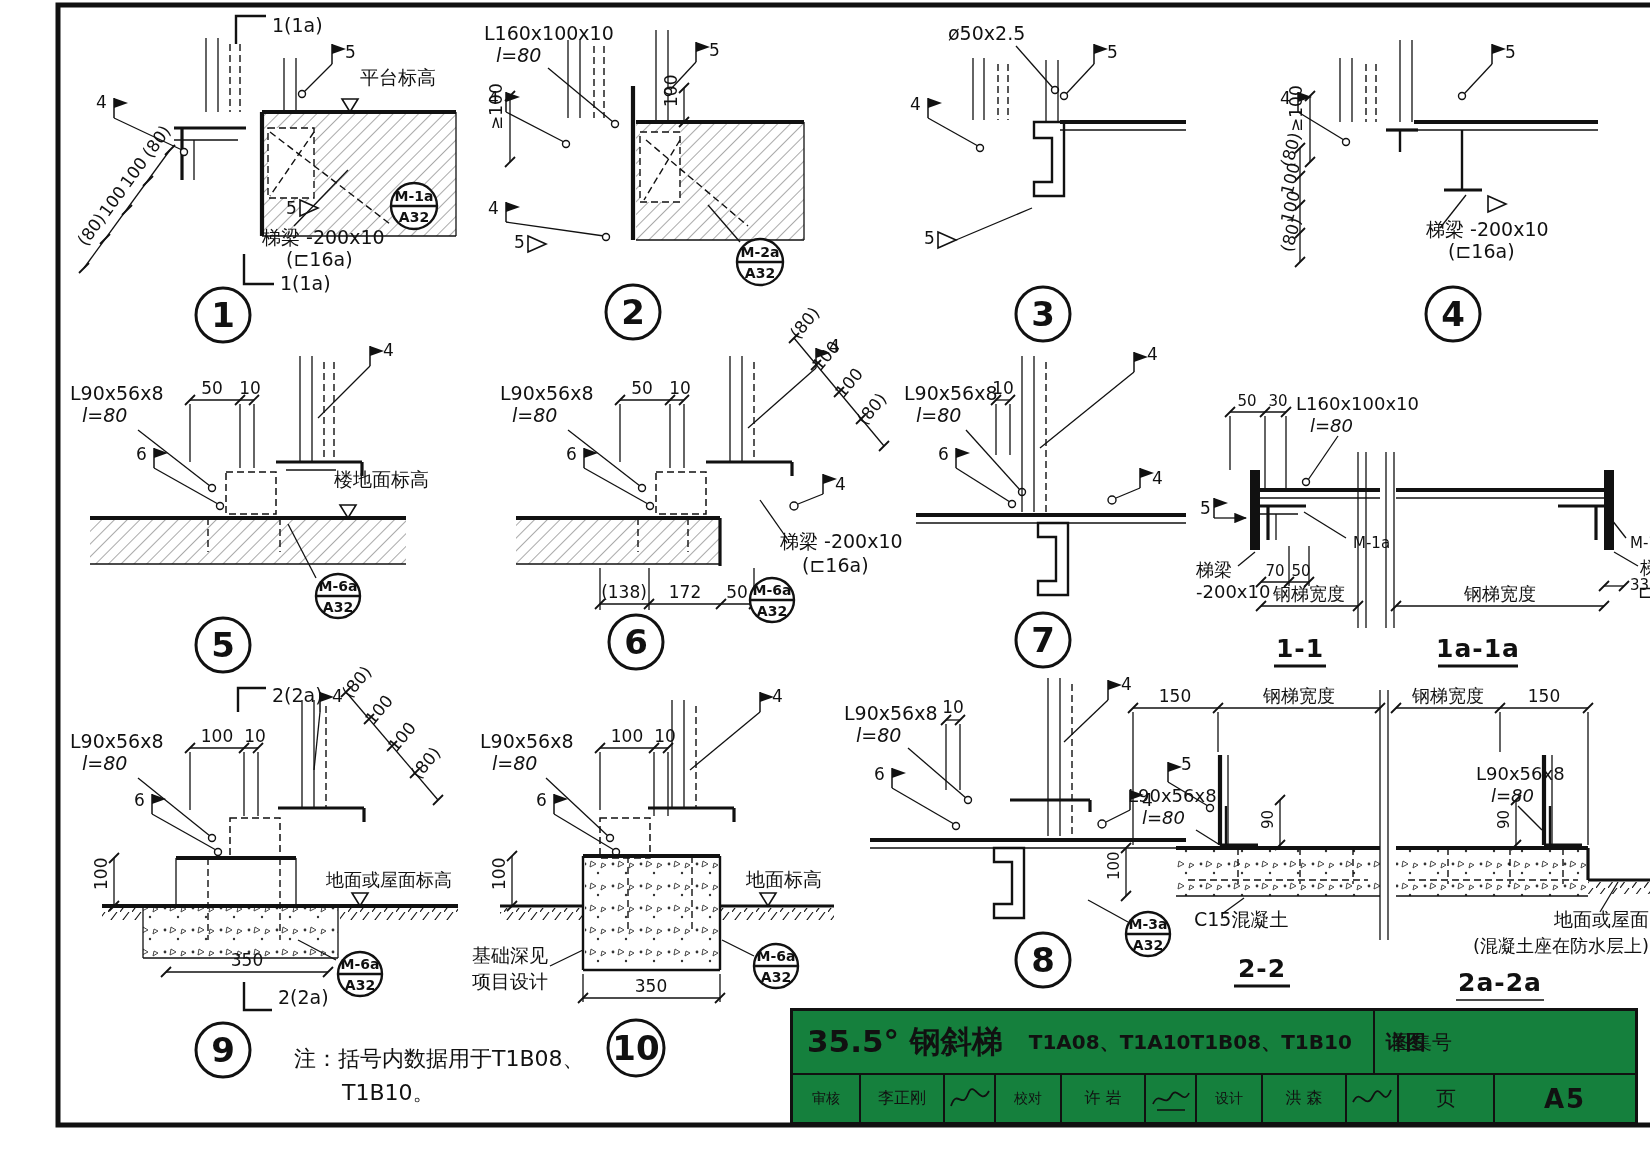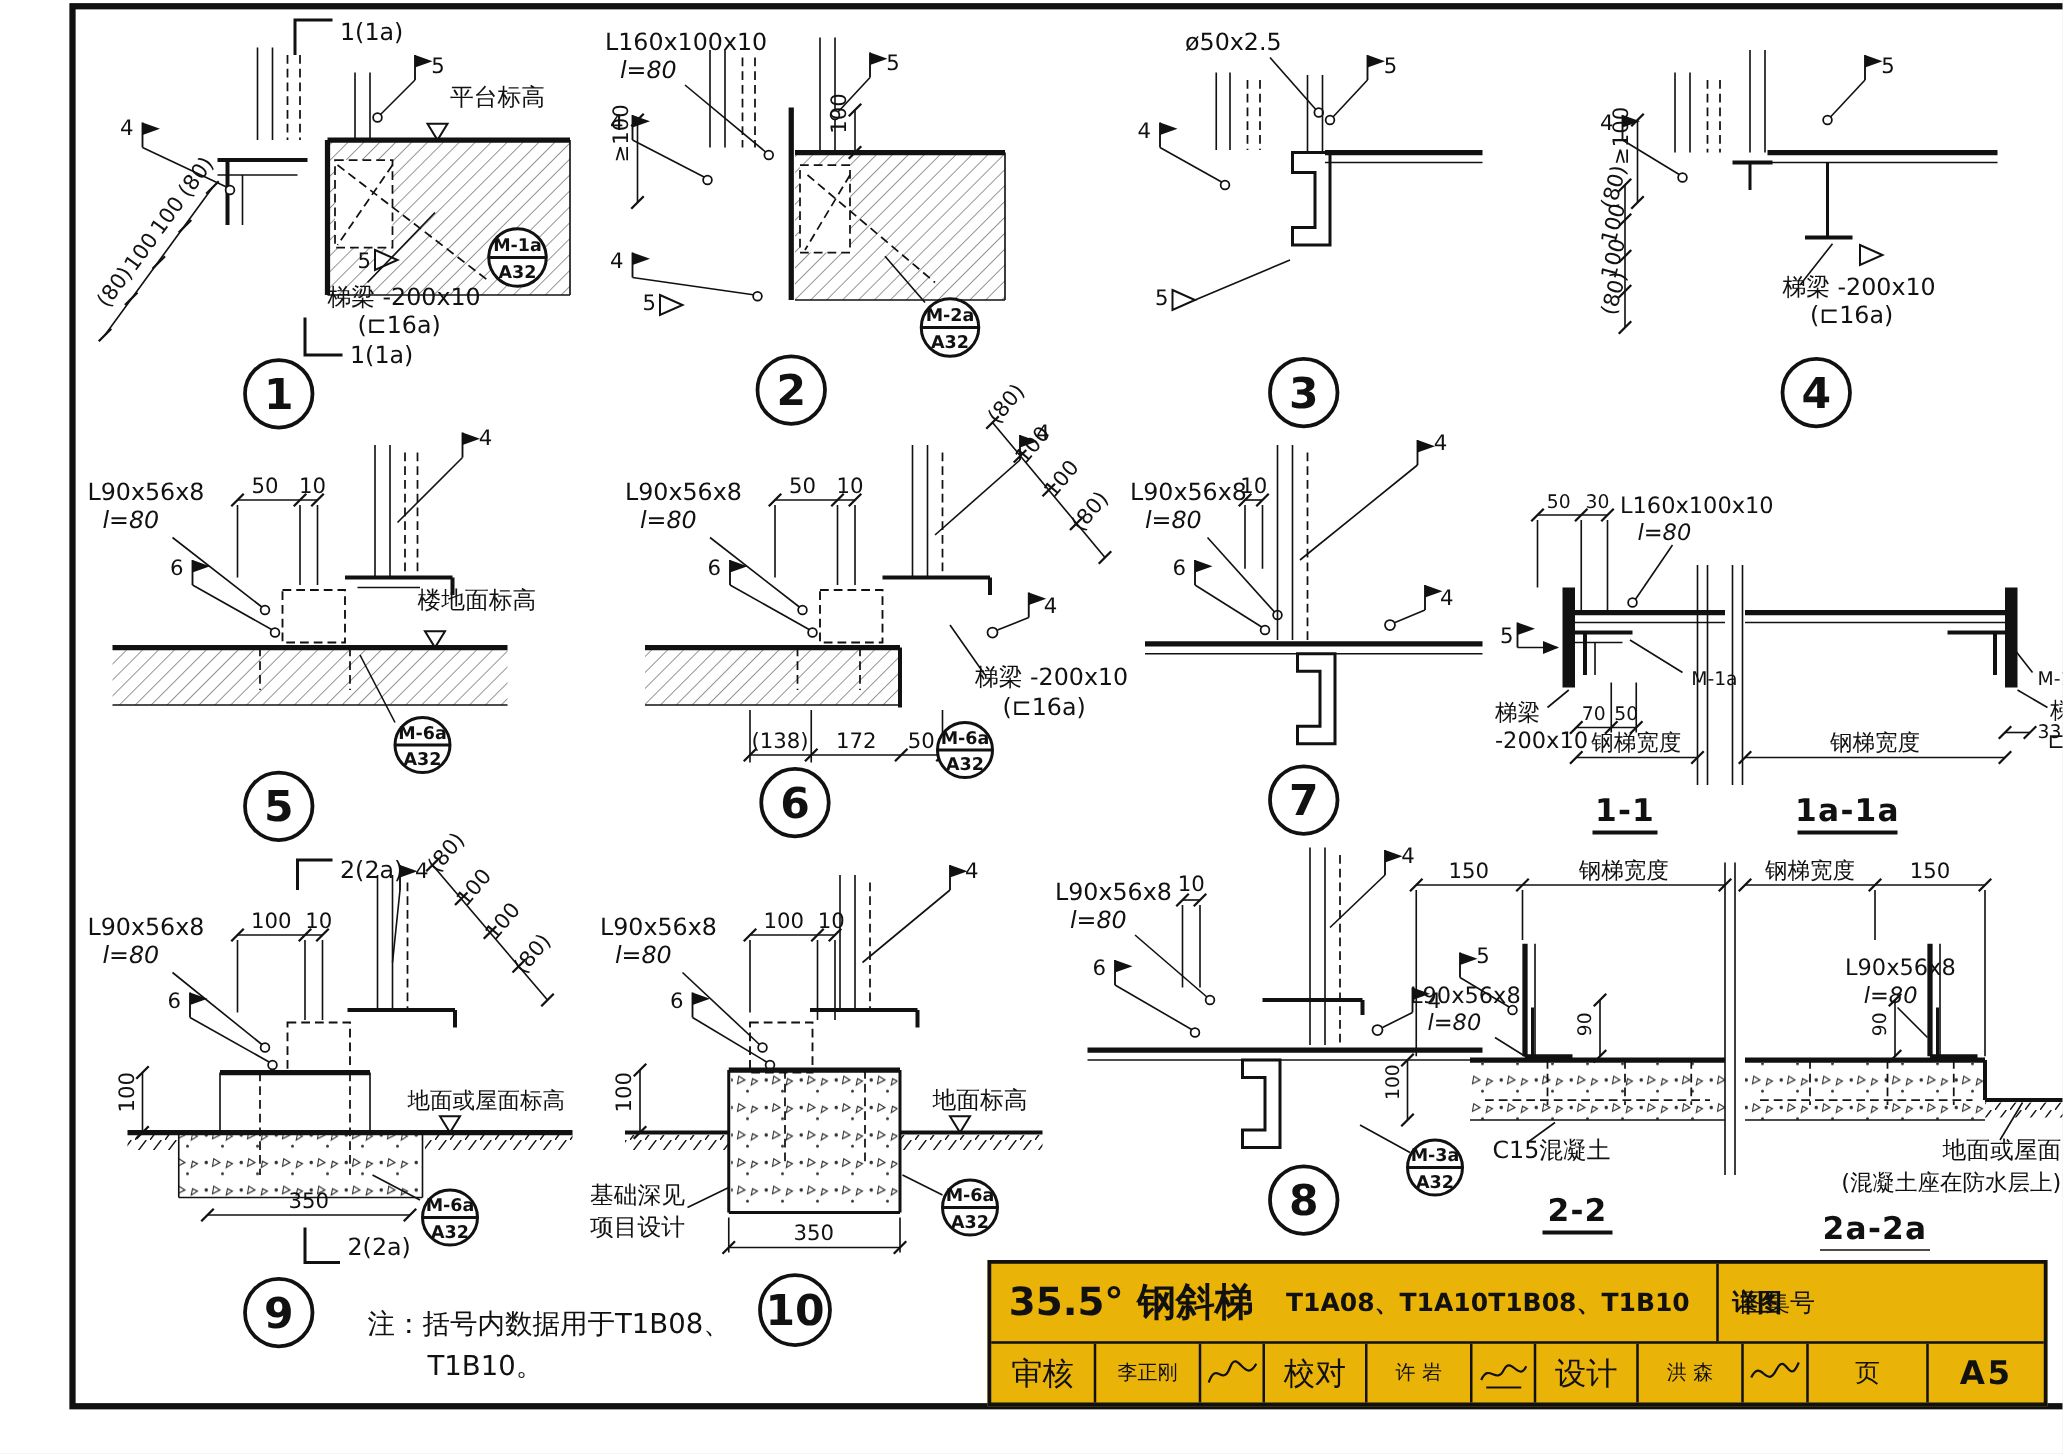--- a/index.html
+++ b/index.html
@@ -10,33 +10,33 @@
   .big{font-size:34px;font-weight:bold}.bad{font-size:14px;font-weight:bold}
   .sec{font-size:25px;font-weight:bold;letter-spacing:1px}
   .ln{stroke:#111;stroke-width:1.3;fill:none}
   .ln2{stroke:#111;stroke-width:2.4;fill:none}
   .ln3{stroke:#111;stroke-width:3.2;fill:none}
   .ln4{stroke:#111;stroke-width:4.2;fill:none}
   .dsh{stroke:#111;stroke-width:1.4;fill:none;stroke-dasharray:7 4}
   .wcirc{fill:#fff;stroke:#111;stroke-width:1.4}
   
   .tb{position:absolute;left:790px;top:1008px;width:848px;height:117px;border:3px solid #111;
-      box-sizing:border-box;display:flex;flex-direction:column;background:#eab308;}
+      box-sizing:border-box;display:flex;flex-direction:column;background:#15803d;}
   .tb-row1{display:flex;height:62px;box-sizing:border-box;}
   .tb-row2{display:flex;flex:1;border-top:2px solid #111;box-sizing:border-box;}
   .tb-cell{border-left:2px solid #111;display:flex;align-items:center;justify-content:center;
            box-sizing:border-box;overflow:hidden;text-align:center;}
   .tb-cell:first-child{border-left:none;}
   .tb-title-cell{width:580px;display:flex;align-items:center;box-sizing:border-box;}
   .tb-main{font-size:31px;font-weight:bold;margin-left:14px;white-space:nowrap;}
   .tb-models{display:flex;margin-left:26px;font-size:20px;font-weight:bold;line-height:1.25;white-space:nowrap;}
   .tb-suffix{font-size:20px;font-weight:bold;margin-left:34px;white-space:nowrap;}
   .w96{width:96px;font-size:20px;}
   .wrest{flex:1;font-size:26px;font-weight:bold;letter-spacing:2px;}
-  .c58{width:82px;font-size:25px}.c84{width:84px;font-size:16px}.c51{width:51px}.c52{width:52px}
+  .c58{width:66px;font-size:14px}.c84{width:84px;font-size:16px}.c51{width:51px}.c52{width:52px}
 </style>
 </head>
 <body>
 
 <div id="sheet">
 
 <svg width="1650" height="1163" viewBox="0 0 1650 1163">
 <defs>
   <pattern id="hat" patternUnits="userSpaceOnUse" width="9" height="9" patternTransform="rotate(45)">
     <line x1="0" y1="0" x2="0" y2="9" stroke="#555" stroke-width="1"></line>

